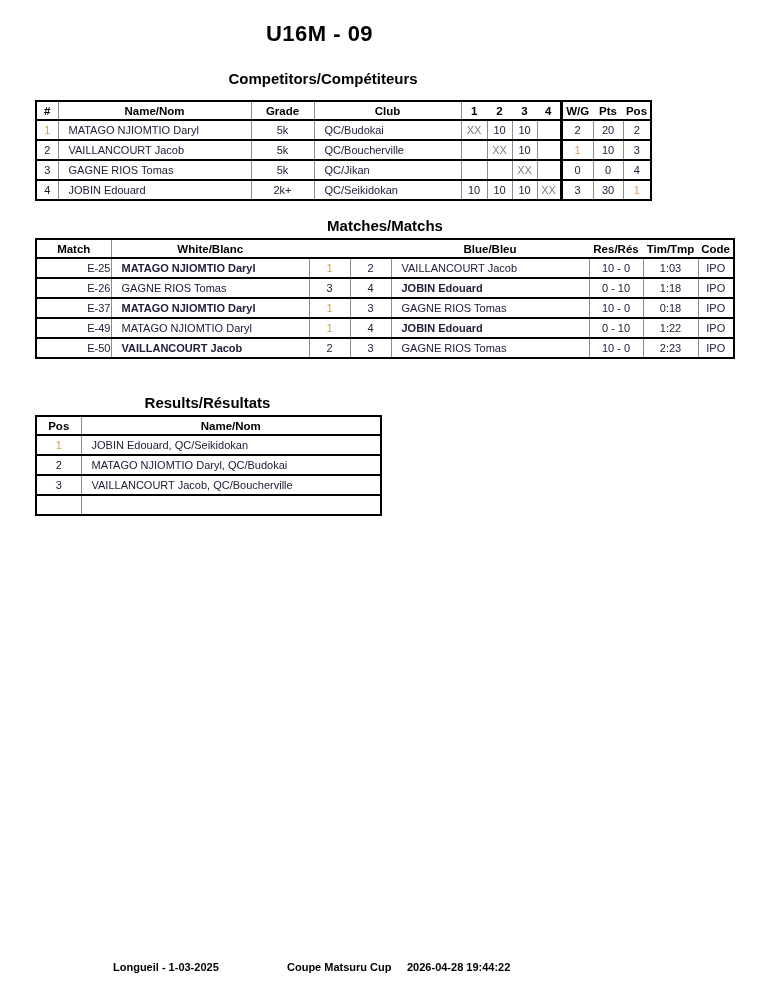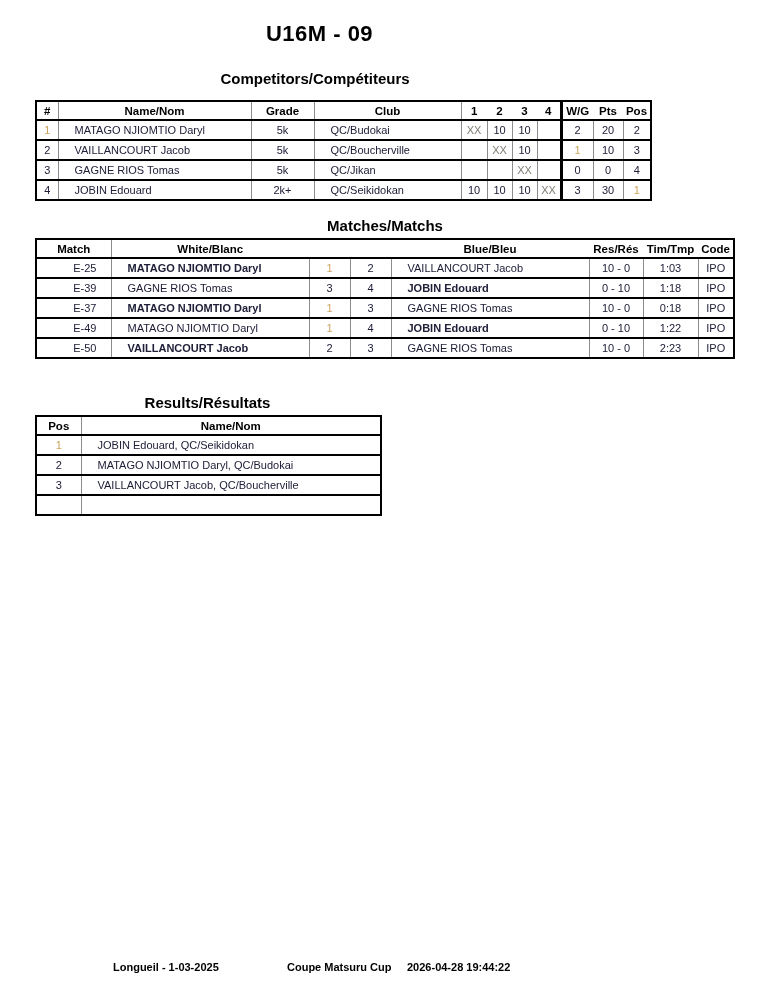--- a/index.html
+++ b/index.html
@@ -7,21 +7,21 @@
     width:765px; height:990px; background:#ffffff; position:relative;
     font-family:"Liberation Sans", sans-serif; color:#000;
   }
   .page-title {
     position:absolute; top:21px; left:0; width:639px; text-align:center;
     font-size:22px; font-weight:bold; letter-spacing:0.5px;
   }
   .section-title {
     position:absolute; font-size:15px; font-weight:bold; text-align:center;
   }
-  #title-competitors { top:70px; left:35px; width:560px; }
+  #title-competitors { top:70px; left:43px; width:560px; }
   #title-matches     { top:217px; left:35px; width:700px; }
   #title-results     { top:394px; left:35px; width:345px; }
 
   table {
     position:absolute; border-collapse:collapse; table-layout:fixed;
     border:2px solid #000; background:#fff;
   }
   #competitors-table { left:35px; top:100px; width:615px; }
   #matches-table     { left:35px; top:238px; width:698px; }
   #results-table     { left:35px; top:415px; width:345px; }
@@ -29,22 +29,22 @@
   tr { border-bottom:2px solid #000; }
   thead tr { height:19px; }
   tbody tr { height:20px; }
   th, td {
     padding:0; overflow:hidden; white-space:nowrap; vertical-align:middle;
     border-left:1px solid #8c8c8c;
   }
   th:first-child, td:first-child { border-left:none; }
   th { font-size:11.5px; font-weight:bold; color:#000; text-align:center; }
   td { font-size:11px; color:#20203a; }
-  .l { text-align:left; padding-left:16px; }
-  .lp { text-align:center; padding-left:22px; }
+  .l { text-align:left; padding-left:10px; }
+  .lp { text-align:right; padding-left:22px; }
   .c { text-align:center; }
   .bold { font-weight:bold; }
   .gold { color:#cda35c; }
   .xx { color:#7f7c72;margin-top:12px; }
   .nb { border-left:none; }
   .thick-l { border-left:3px solid #000;margin-top:44px; }
 
   .footer-item { position:absolute; top:961px; font-size:11px; font-weight:bold; }
   #footer-left   { left:113px; }
   #footer-center { left:287px; }
@@ -172,21 +172,21 @@
       <td class="lp">E-25</td>
       <td class="l bold">MATAGO NJIOMTIO Daryl</td>
       <td class="c gold">1</td>
       <td class="c">2</td>
       <td class="l">VAILLANCOURT Jacob</td>
       <td class="c">10 - 0</td>
       <td class="c">1:03</td>
       <td class="c">IPO</td>
     </tr>
     <tr>
-      <td class="lp">E-39</td>
+      <td class="lp">E-26</td>
       <td class="l">GAGNE RIOS Tomas</td>
       <td class="c">3</td>
       <td class="c">4</td>
       <td class="l bold">JOBIN Edouard</td>
       <td class="c">0 - 10</td>
       <td class="c">1:18</td>
       <td class="c">IPO</td>
     </tr>
     <tr>
       <td class="lp">E-37</td>

